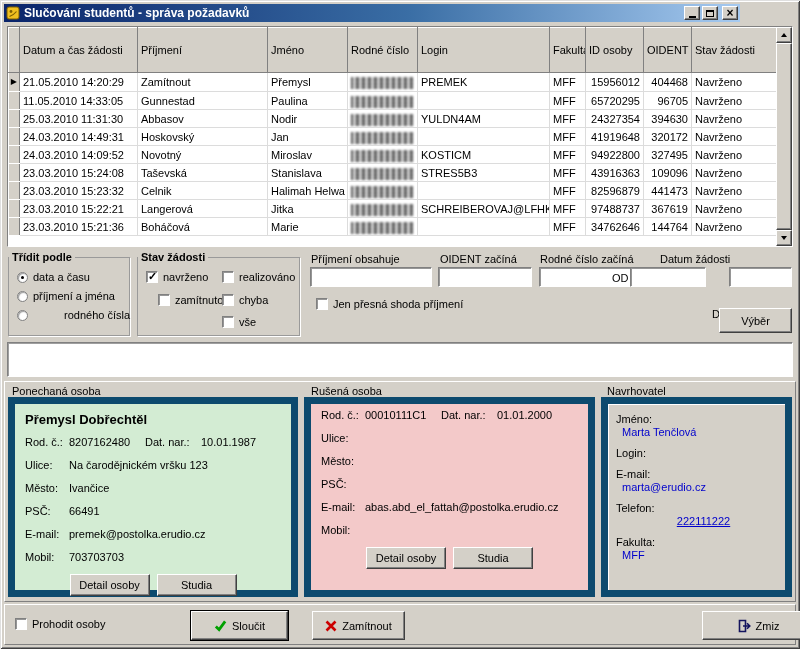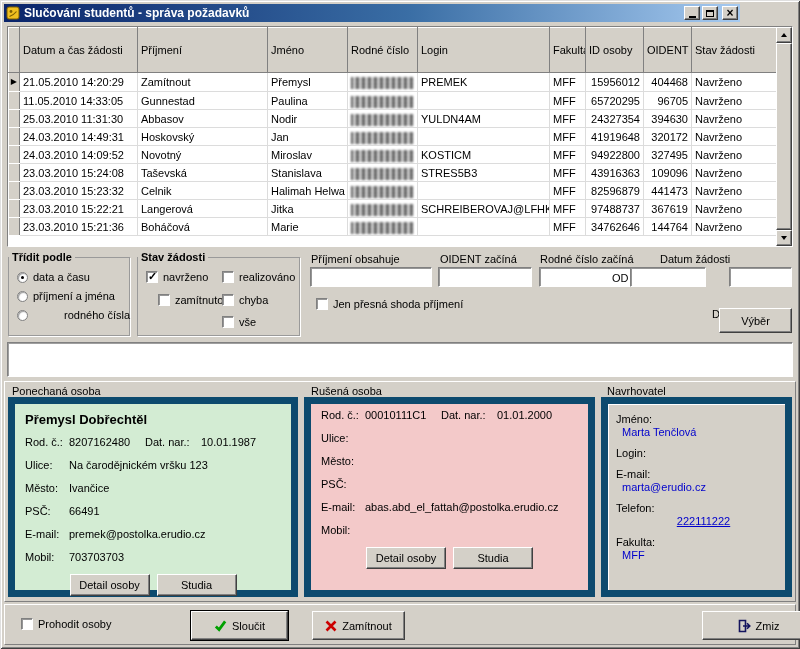--- a/index.html
+++ b/index.html
@@ -101,21 +101,21 @@
   .plbl2 { width:56px; flex:0 0 auto; }
   .pbtns { display:flex; justify-content:center; gap:7px; margin-top:5px; }
   .pbtns .btn { width:80px; height:22px; }
   .propbox .pl { margin:9px 0 1px 8px; }
   .propbox .pv { margin-left:14px; color:#0000cc; white-space:nowrap; }
   .propbox .pv.link { text-decoration:underline;text-align:center; }
 
   
   .footerbar { position:absolute; left:4px; top:604px; width:792px; height:41px;
     border:1px solid #fff; border-right-color:#808080; border-bottom-color:#808080; }
-  .swap { position:absolute; left:16px; top:13px; }
+  .swap { position:absolute; left:10px; top:13px; }
   .fbtn { position:absolute; top:6px; height:29px; }
   .merge { left:186px; width:97px; box-shadow: inset -1px -1px 0 #808080, 0 0 0 1px #000; }
   .reject { left:307px; width:93px; }
   .quit { left:697px; width:112px; }
 </style>
 </head>
 <body>
 
 <div class="screen">
 

